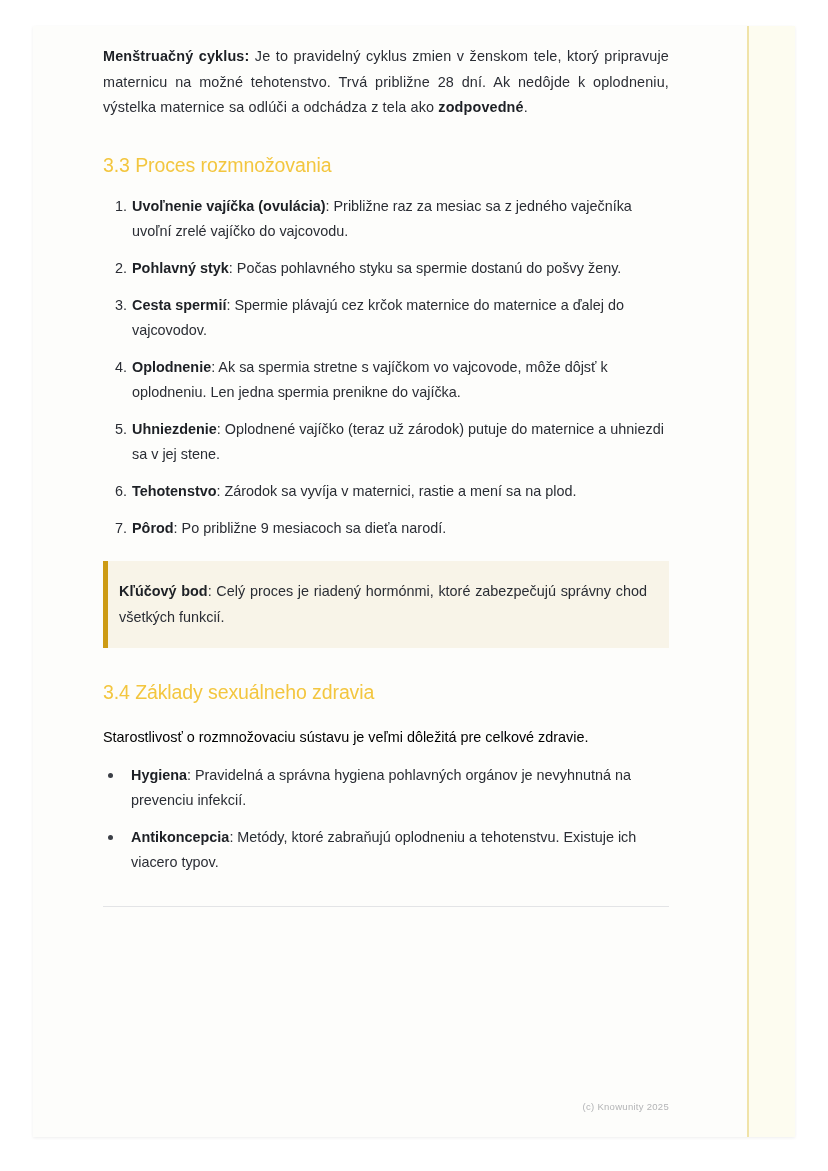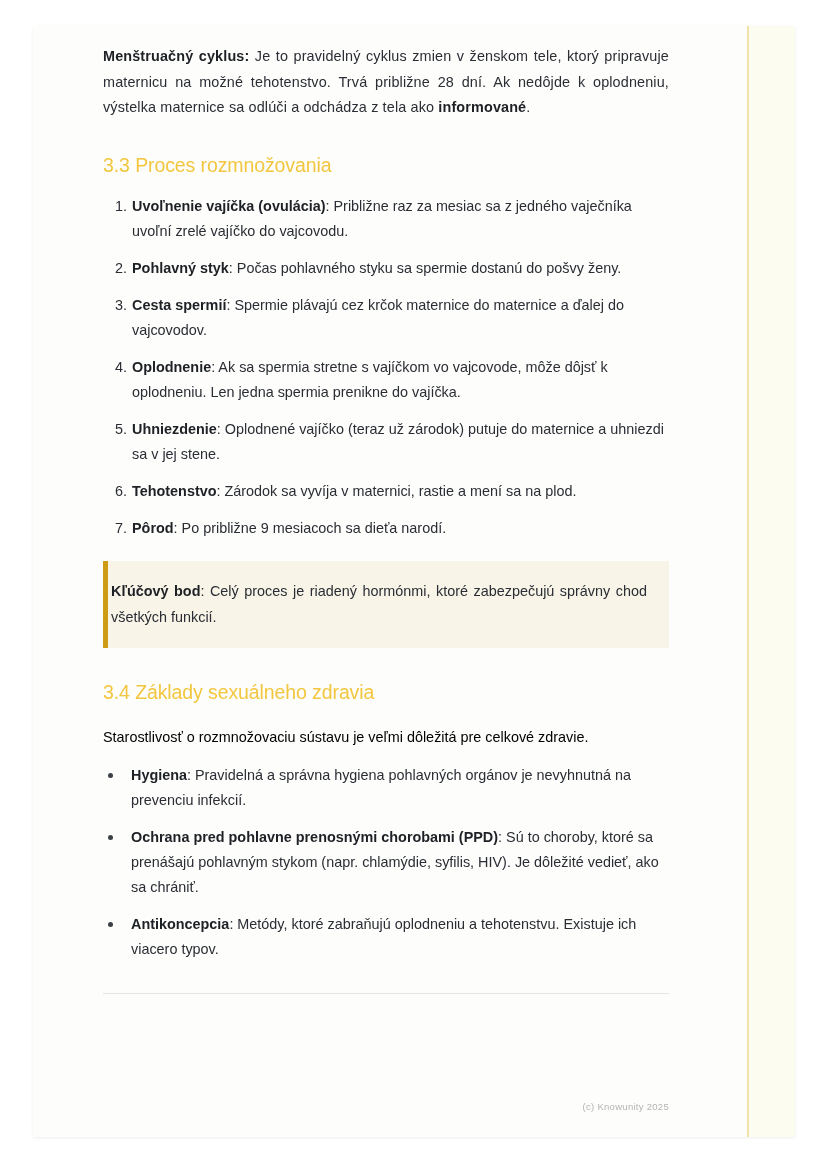--- a/index.html
+++ b/index.html
@@ -108,21 +108,21 @@
     height: 5px;
     border-radius: 50%;
     background: #3b3f46;
   }
   .li-term { font-weight: bold; color: #1d2025; }
 
   .callout {
     margin-top: 20px;
     background: #f8f4e8;
     border-left: 5px solid #cd9b14;
-    padding: 17px 22px 18px 3px;
+    padding: 17px 22px 18px 11px;
     box-sizing: border-box;
     width: 566px;
   }
   .callout p {
     margin: 0;
     font-size: 14.4px;
     line-height: 26px;
     color: #2a2d34;
     text-align: justify;
   }
@@ -157,21 +157,21 @@
 </head>
 <body>
 
 <div class="page">
 
   <div class="right-strip"></div>
   <div class="right-strip-rule"></div>
 
   <div class="content">
 
-    <p class="intro-para"><b>Menštruačný cyklus:</b><span> Je to pravidelný cyklus zmien v ženskom tele, ktorý pripravuje maternicu na možné tehotenstvo. Trvá približne 28 dní. Ak nedôjde k oplodneniu, výstelka maternice sa odlúči a odchádza z tela ako </span><b>informované</b><span>.</span></p>
+    <p class="intro-para"><b>Menštruačný cyklus:</b><span> Je to pravidelný cyklus zmien v ženskom tele, ktorý pripravuje maternicu na možné tehotenstvo. Trvá približne 28 dní. Ak nedôjde k oplodneniu, výstelka maternice sa odlúči a odchádza z tela ako </span><b>zodpovedné</b><span>.</span></p>
 
     <h2 class="section-heading">3.3 Proces rozmnožovania</h2>
 
     <ol class="steps">
       <li>
         <span class="marker">1.</span><span class="li-term">Uvoľnenie vajíčka (ovulácia)</span><span>: Približne raz za mesiac sa z jedného vaječníka uvoľní zrelé vajíčko do vajcovodu.</span>
       </li>
       <li>
         <span class="marker">2.</span><span class="li-term">Pohlavný styk</span><span>: Počas pohlavného styku sa spermie dostanú do pošvy ženy.</span>
       </li>
@@ -198,23 +198,20 @@
 
     <h2 class="section-heading">3.4 Základy sexuálneho zdravia</h2>
 
     <p class="lead-para">Starostlivosť o rozmnožovaciu sústavu je veľmi dôležitá pre celkové zdravie.</p>
 
     <ul class="bullets">
       <li>
         <span class="bullet-dot"></span><span class="li-term">Hygiena</span><span>: Pravidelná a správna hygiena pohlavných orgánov je nevyhnutná na prevenciu infekcií.</span>
       </li>
       <li>
-        <span class="bullet-dot"></span><span class="li-term">Ochrana pred pohlavne prenosnými chorobami (PPD)</span><span>: Sú to choroby, ktoré sa prenášajú pohlavným stykom (napr. chlamýdie, syfilis, HIV). Je dôležité vedieť, ako sa chrániť.</span>
-      </li>
-      <li>
         <span class="bullet-dot"></span><span class="li-term">Antikoncepcia</span><span>: Metódy, ktoré zabraňujú oplodneniu a tehotenstvu. Existuje ich viacero typov.</span>
       </li>
     </ul>
 
     <div class="divider"></div>
 
   </div>
 
   <div class="footer">(c) Knowunity 2025</div>
 

